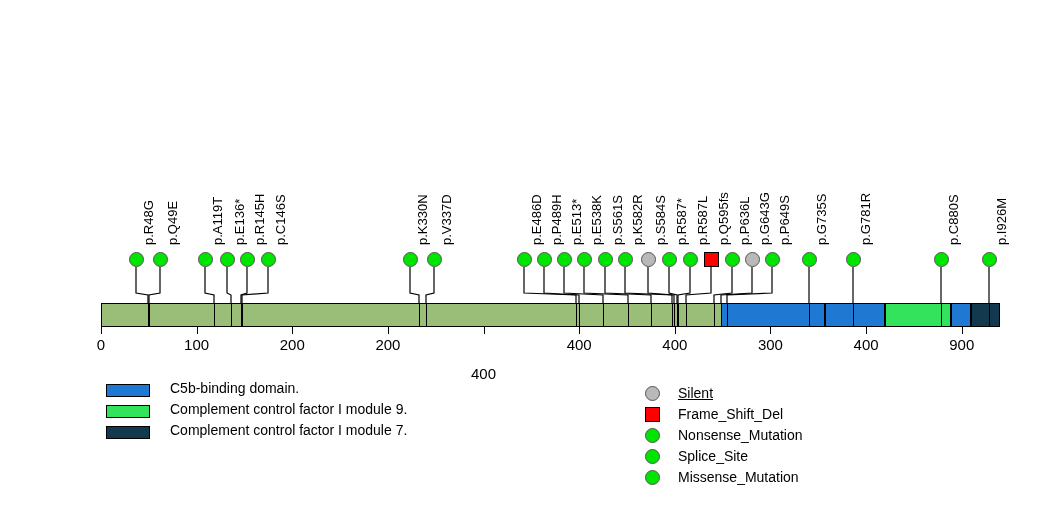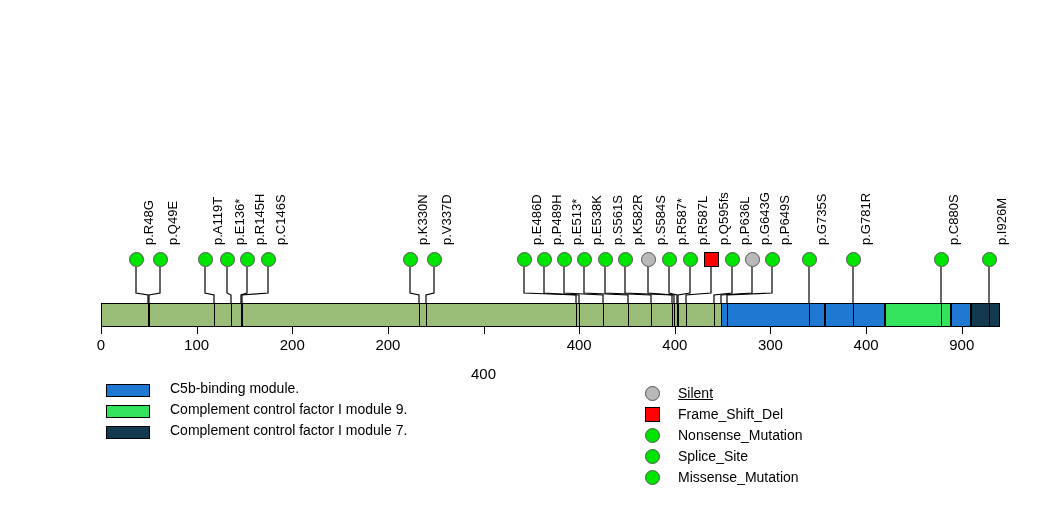--- a/index.html
+++ b/index.html
@@ -160,21 +160,21 @@
       <div class="ticklab" style="left: 644.83px; top: 336px; width: 60px;">400</div>
       <div class="tick" style="left: 770.468px; top: 327px;"></div>
       <div class="ticklab" style="left: 740.468px; top: 336px; width: 60px;">300</div>
       <div class="tick" style="left: 866.106px; top: 327px;"></div>
       <div class="ticklab" style="left: 836.106px; top: 336px; width: 60px;">400</div>
       <div class="tick" style="left: 961.745px; top: 327px;"></div>
       <div class="ticklab" style="left: 931.745px; top: 336px; width: 60px;">900</div>
     </div>
   <div id="legend-layer">
       <div class="legbox" style="left: 106px; top: 384px; background: rgb(31, 120, 209);"></div>
-      <div class="legrow" style="left: 170px; top: 380px;">C5b-binding module.</div>
+      <div class="legrow" style="left: 170px; top: 380px;">C5b-binding domain.</div>
       <div class="legbox" style="left: 106px; top: 405px; background: rgb(51, 227, 92);"></div>
       <div class="legrow" style="left: 170px; top: 401px;">Complement control factor I module 9.</div>
       <div class="legbox" style="left: 106px; top: 426px; background: rgb(19, 57, 79);"></div>
       <div class="legrow" style="left: 170px; top: 422px;">Complement control factor I module 7.</div>
       <div class="legdot" style="position: absolute; left: 645px; top: 386px; background: rgb(185, 185, 185);"></div>
       <div class="legrow" style="left: 678px; top: 385px; text-decoration: underline;">Silent</div>
       <div class="legsq" style="position: absolute; left: 645px; top: 407px; background: rgb(255, 0, 0);"></div>
       <div class="legrow" style="left: 678px; top: 406px;">Frame_Shift_Del</div>
       <div class="legdot" style="position: absolute; left: 645px; top: 428px; background: rgb(0, 229, 0);"></div>
       <div class="legrow" style="left: 678px; top: 427px;">Nonsense_Mutation</div>

